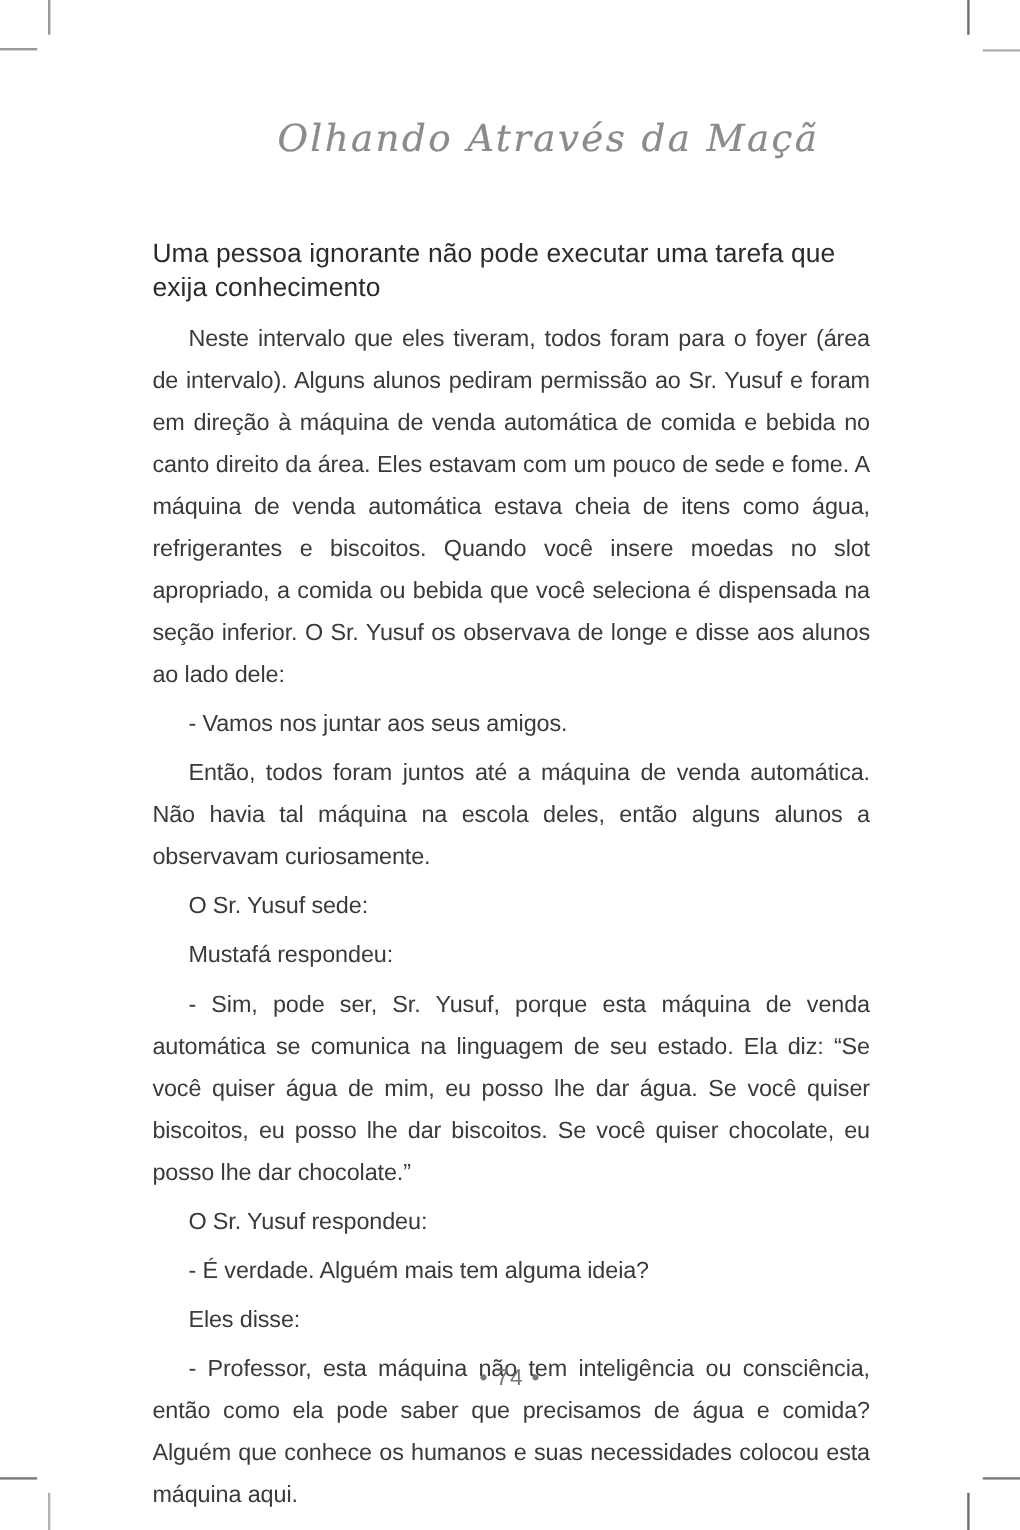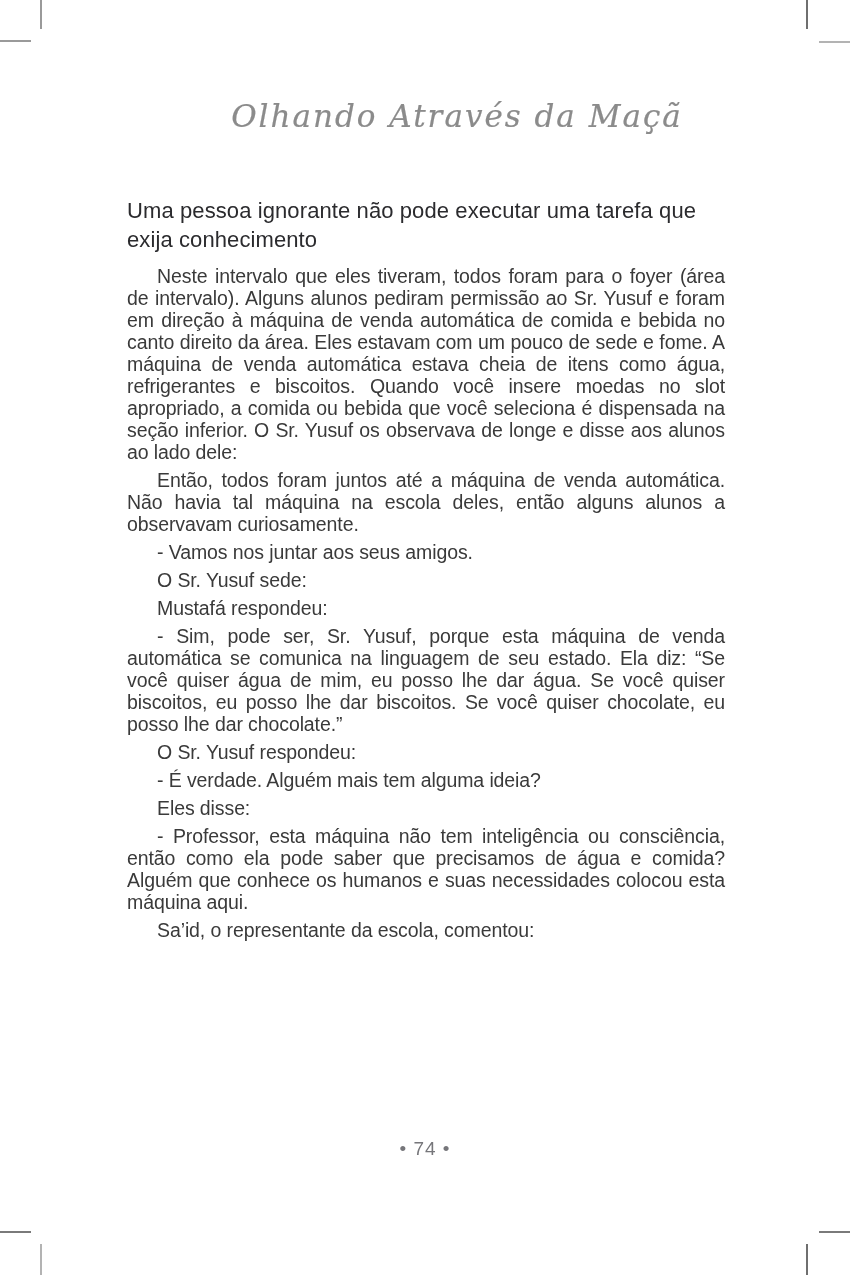--- a/index.html
+++ b/index.html
@@ -60,21 +60,21 @@
     margin: 0 0 11px 0;
     font-size: 22px;
     line-height: 29px;
     font-weight: 400;
     color: #2b2b2e;
     letter-spacing: 0.1px;
   }
   .content p {
     margin: 0 0 6px 0;
     font-size: 19.5px;
-    line-height: 22px;
+    line-height: 35px;
     text-align: justify;
     text-indent: 30px;
     letter-spacing: -0.1px;
   }
 
   
   .folio {
     position: absolute;
     top: 1138px;
     left: 0;
@@ -97,22 +97,22 @@
   <span class="crop h bl-h"></span>
   <span class="crop v bl-v"></span>
   <span class="crop h br-h"></span>
   <span class="crop v br-v"></span>
 
   <div class="running-head">Olhando Através da Maçã</div>
 
   <div class="content">
     <h1>Uma pessoa ignorante não pode executar uma tarefa que exija conhecimento</h1>
     <p>Neste intervalo que eles tiveram, todos foram para o foyer (área de intervalo). Alguns alunos pediram permissão ao Sr. Yusuf e foram em direção à máquina de venda automática de comida e bebida no canto direito da área. Eles estavam com um pouco de sede e fome. A máquina de venda automática estava cheia de itens como água, refrigerantes e biscoitos. Quando você insere moedas no slot apropriado, a comida ou bebida que você seleciona é dispensada na seção inferior. O Sr. Yusuf os observava de longe e disse aos alunos ao lado dele:</p>
+    <p>- Vamos nos juntar aos seus amigos.</p>
     <p>Então, todos foram juntos até a máquina de venda automática. Não havia tal máquina na escola deles, então alguns alunos a observavam curiosamente.</p>
-    <p>- Vamos nos juntar aos seus amigos.</p>
     <p>O Sr. Yusuf sede:</p>
     <p>Mustafá respondeu:</p>
     <p>- Sim, pode ser, Sr. Yusuf, porque esta máquina de venda automática se comunica na linguagem de seu estado. Ela diz: “Se você quiser água de mim, eu posso lhe dar água. Se você quiser biscoitos, eu posso lhe dar biscoitos. Se você quiser chocolate, eu posso lhe dar chocolate.”</p>
     <p>O Sr. Yusuf respondeu:</p>
     <p>- É verdade. Alguém mais tem alguma ideia?</p>
     <p>Eles disse:</p>
     <p>- Professor, esta máquina não tem inteligência ou consciência, então como ela pode saber que precisamos de água e comida? Alguém que conhece os humanos e suas necessidades colocou esta máquina aqui.</p>
     <p>Sa’id, o representante da escola, comentou:</p>
   </div>
 

